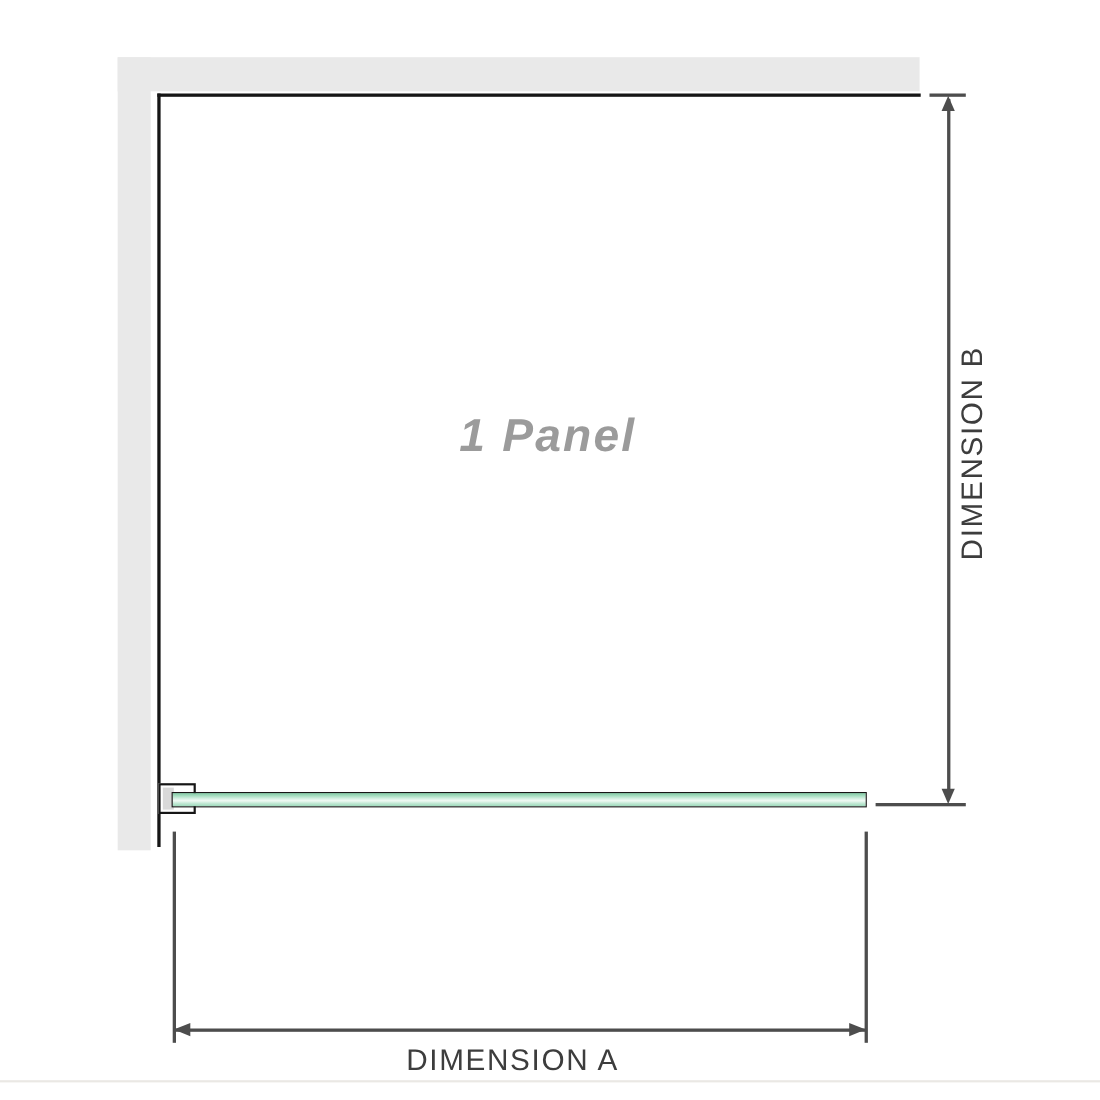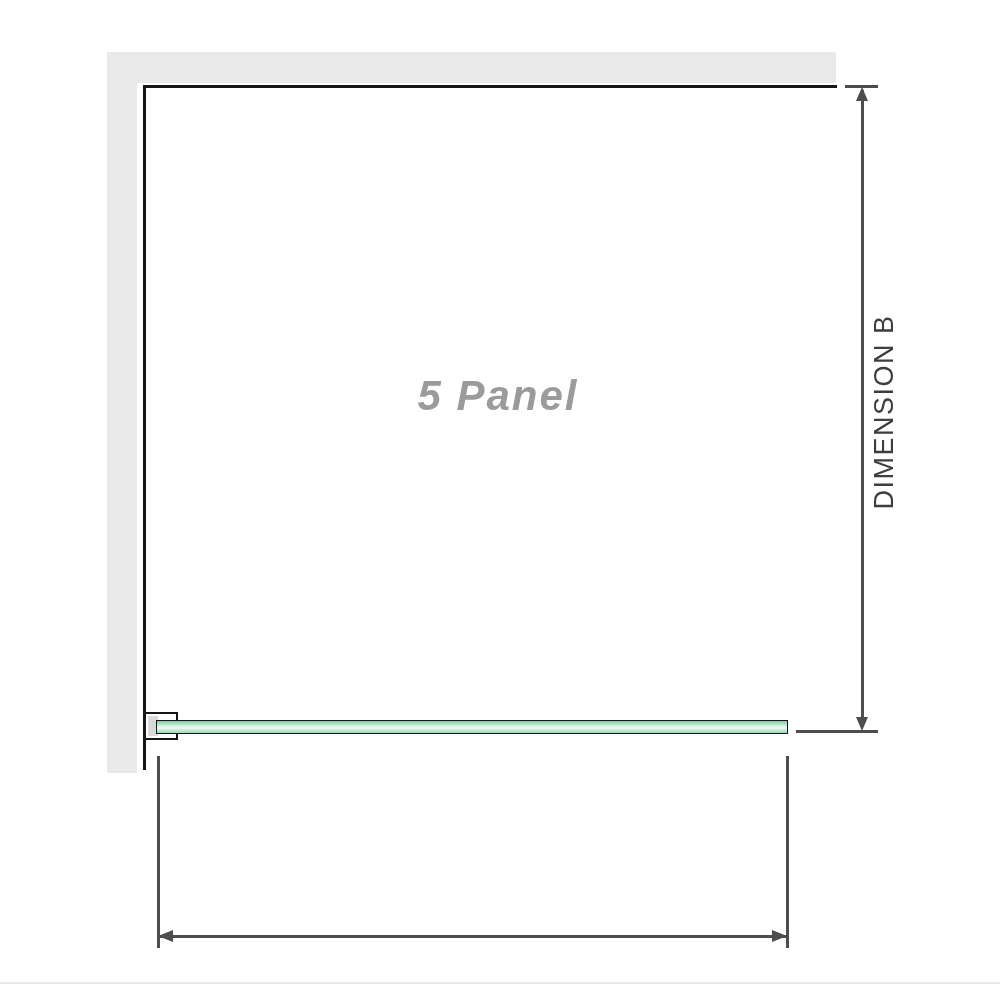--- a/index.html
+++ b/index.html
@@ -135,18 +135,19 @@
   <div class="abs dim dim-b-line"></div>
   <div class="abs arrow arrow-up"></div>
   <div class="abs arrow arrow-down"></div>
   <div class="abs dim-label dim-b-label">DIMENSION B</div>
 
   <div class="abs dim ext-a-left"></div>
   <div class="abs dim ext-a-right"></div>
   <div class="abs dim dim-a-line"></div>
   <div class="abs arrow arrow-left"></div>
   <div class="abs arrow arrow-right"></div>
+  <div class="abs dim-label dim-a-label">DIMENSION A</div>
 
-  <div class="abs panel-label">5 Panel</div>
+  <div class="abs panel-label">1 Panel</div>
 
   <div class="abs page-divider"></div>
 
 </div>
 
 </body></html>

